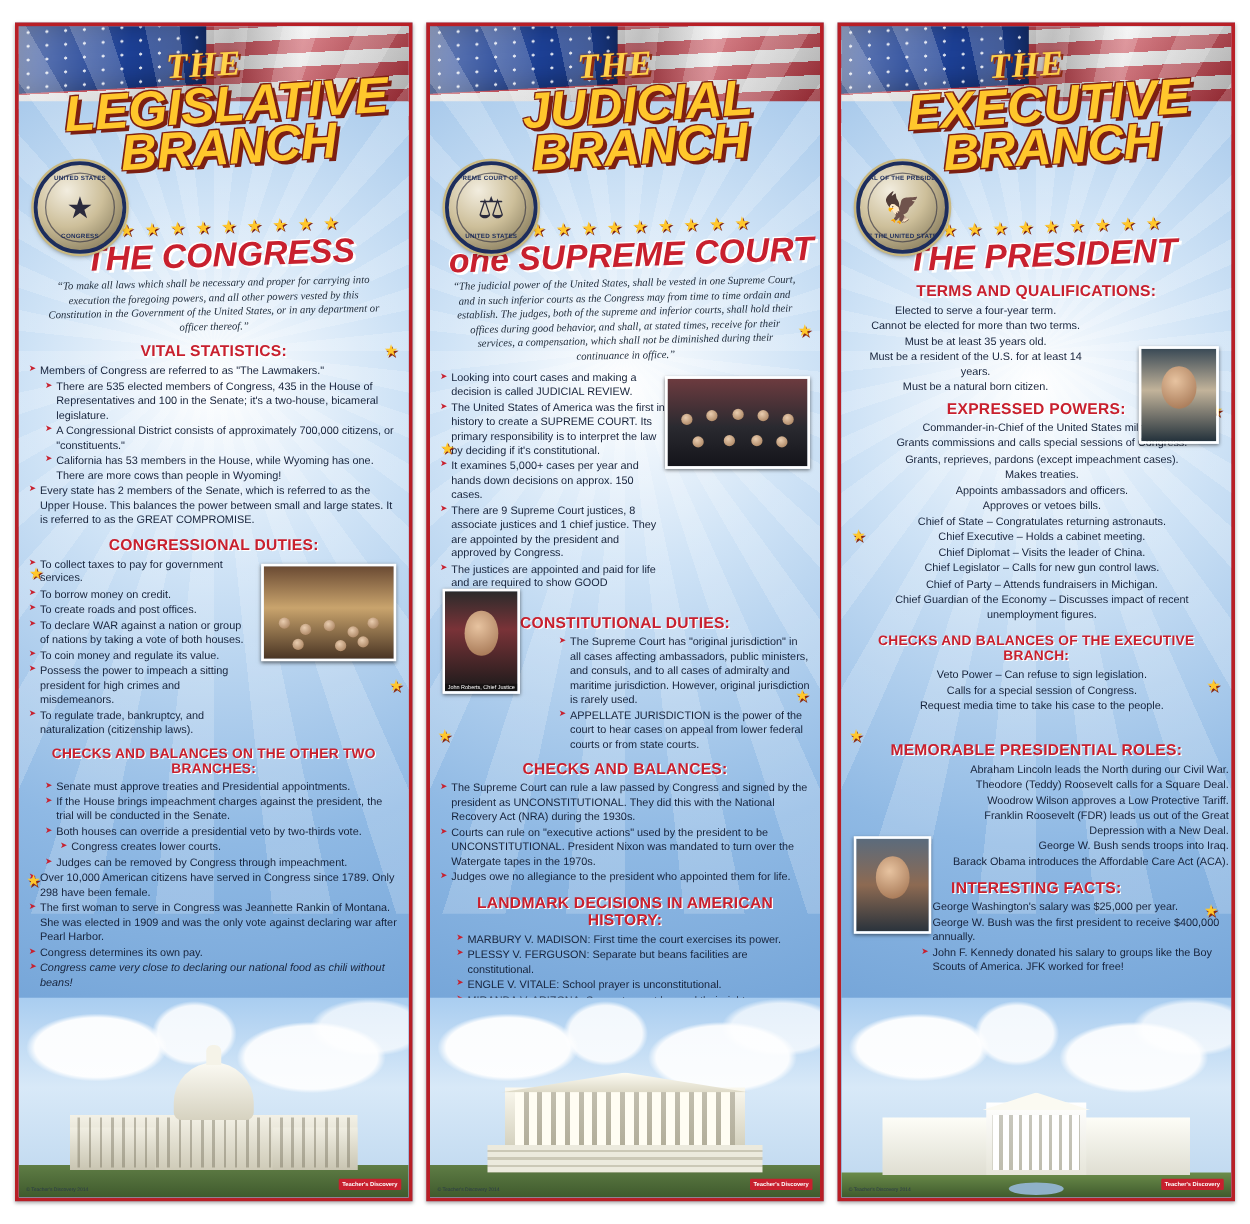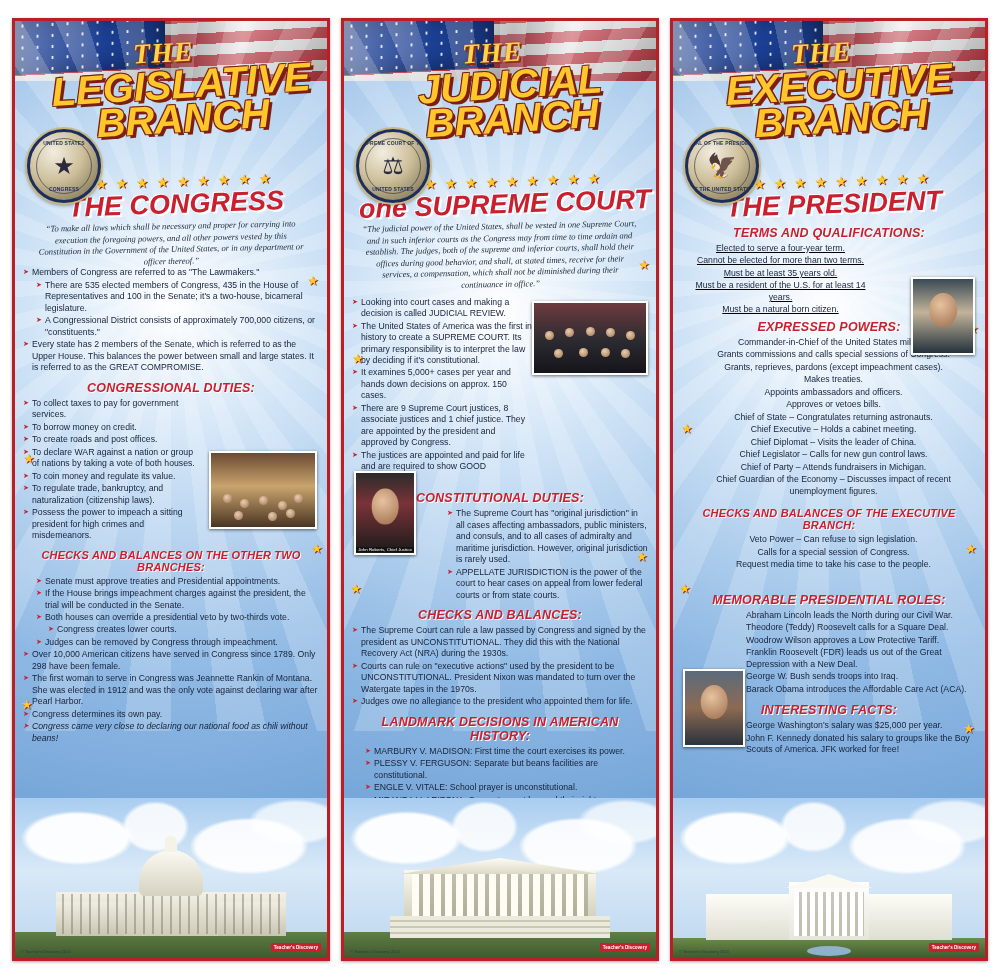--- a/index.html
+++ b/index.html
@@ -148,21 +148,21 @@
     font-style: italic;
     font-size: 8.6px; line-height: 1.35;
     color:#24303f;
     text-align:center;
     transform: rotate(-1.2deg);
   }
 
   
   .sec-head {
     font-family:"Liberation Sans", sans-serif;
-    font-weight:bold; font-style:italic;
+    font-weight:bold; 
     color:#c8202e;
     font-size: 12.5px;
     text-align:center;
     text-shadow: 1px 1px 0 #fff;
     margin: 7px 0 3px 0;
     letter-spacing:.2px;
   }
   .sec-head.small { font-size: 11px; }
   ul.pts { list-style:none; margin:0; padding:0; }
   ul.pts li {
@@ -322,50 +322,52 @@
     </div>
 
     <span class="stardeco" style="left:292px; top:252px;">★</span>
     <span class="stardeco" style="left:8px; top:430px;">★</span>
     <span class="stardeco" style="left:296px; top:520px;">★</span>
     <span class="stardeco" style="left:6px; top:676px;">★</span>
 
     <div class="content">
       <div class="quote">“To make all laws which shall be necessary and proper for carrying into execution the foregoing powers, and all other powers vested by this Constitution in the Government of the United States, or in any department or officer thereof.”</div>
 
+      <div class="sec-head">VITAL STATISTICS:</div>
       <ul class="pts">
         <li>Members of Congress are referred to as "The Lawmakers."</li>
         <li class="sub">There are 535 elected members of Congress, 435 in the House of Representatives and 100 in the Senate; it's a two-house, bicameral legislature.</li>
         <li class="sub">A Congressional District consists of approximately 700,000 citizens, or "constituents."</li>
+        <li class="sub">California has 53 members in the House, while Wyoming has one. There are more cows than people in Wyoming!</li>
         <li>Every state has 2 members of the Senate, which is referred to as the Upper House. This balances the power between small and large states. It is referred to as the GREAT COMPROMISE.</li>
       </ul>
 
       <div class="sec-head">CONGRESSIONAL DUTIES:</div>
       <ul class="pts" style="width:175px;">
         <li>To collect taxes to pay for government services.</li>
         <li>To borrow money on credit.</li>
         <li>To create roads and post offices.</li>
         <li>To declare WAR against a nation or group of nations by taking a vote of both houses.</li>
         <li>To coin money and regulate its value.</li>
+        <li>Possess the power to impeach a sitting president for high crimes and misdemeanors.</li>
         <li>To regulate trade, bankruptcy, and naturalization (citizenship laws).</li>
-        <li>Possess the power to impeach a sitting president for high crimes and misdemeanors.</li>
       </ul>
 
       <div class="sec-head small">CHECKS AND BALANCES ON THE OTHER TWO BRANCHES:</div>
       <ul class="pts">
         <li class="sub">Senate must approve treaties and Presidential appointments.</li>
         <li class="sub">If the House brings impeachment charges against the president, the trial will be conducted in the Senate.</li>
         <li class="sub">Both houses can override a presidential veto by two-thirds vote.</li>
         <li class="sub2">Congress creates lower courts.</li>
         <li class="sub">Judges can be removed by Congress through impeachment.</li>
       </ul>
 
       <ul class="pts">
         <li>Over 10,000 American citizens have served in Congress since 1789. Only 298 have been female.</li>
-        <li>The first woman to serve in Congress was Jeannette Rankin of Montana. She was elected in 1912 and was the only vote against declaring war after Pearl Harbor.</li>
+        <li>The first woman to serve in Congress was Jeannette Rankin of Montana. She was elected in 1909 and was the only vote against declaring war after Pearl Harbor.</li>
         <li>Congress determines its own pay.</li>
         <li class="italic">Congress came very close to declaring our national food as chili without beans!</li>
       </ul>
     </div>
 
     <div class="photo ph-congress" style="right:10px; top:430px; width:108px; height:78px;">
       <div class="faces">
         <span style="left:12%; top:55%;"></span>
           <span style="left:28%; top:62%;"></span>
         <span style="left:46%; top:58%;"></span>
@@ -521,21 +523,21 @@
     </div>
 
     <span class="stardeco" style="left:294px; top:300px;">★</span>
     <span class="stardeco" style="left:8px; top:400px;">★</span>
     <span class="stardeco" style="left:292px; top:520px;">★</span>
     <span class="stardeco" style="left:6px; top:560px;">★</span>
     <span class="stardeco" style="left:290px; top:700px;">★</span>
 
     <div class="content" style="padding-top:198px;">
       <div class="sec-head">TERMS AND QUALIFICATIONS:</div>
-      <ul class="pts" style="width:190px; text-align:center;text-decoration:underline;">
+      <ul class="pts" style="width:190px; text-align:center;">
         <li class="nob">Elected to serve a four-year term.</li>
         <li class="nob">Cannot be elected for more than two terms.</li>
         <li class="nob">Must be at least 35 years old.</li>
         <li class="nob">Must be a resident of the U.S. for at least 14 years.</li>
         <li class="nob">Must be a natural born citizen.</li>
       </ul>
 
       <div class="sec-head" style="margin-top:4px;">EXPRESSED POWERS:</div>
       <ul class="pts" style="text-align:center;">
         <li class="nob">Commander-in-Chief of the United States military.</li>
@@ -556,32 +558,33 @@
       </ul>
 
       <div class="sec-head small" style="margin-top:10px;">CHECKS AND BALANCES OF THE EXECUTIVE BRANCH:</div>
       <ul class="pts" style="text-align:center;">
         <li class="nob">Veto Power – Can refuse to sign legislation.</li>
         <li class="nob">Calls for a special session of Congress.</li>
         <li class="nob">Request media time to take his case to the people.</li>
       </ul>
 
       <div class="sec-head" style="margin-top:22px;">MEMORABLE PRESIDENTIAL ROLES:</div>
-      <ul class="pts" style="text-align:left; margin-left:56px; width:246px;">
+      <ul class="pts" style="text-align:right; margin-left:56px; width:246px;">
         <li class="nob">Abraham Lincoln leads the North during our Civil War.</li>
         <li class="nob">Theodore (Teddy) Roosevelt calls for a Square Deal.</li>
         <li class="nob">Woodrow Wilson approves a Low Protective Tariff.</li>
         <li class="nob">Franklin Roosevelt (FDR) leads us out of the Great Depression with a New Deal.</li>
         <li class="nob">George W. Bush sends troops into Iraq.</li>
         <li class="nob">Barack Obama introduces the Affordable Care Act (ACA).</li>
       </ul>
 
       <div class="sec-head" style="margin-top:8px;">INTERESTING FACTS:</div>
       <ul class="pts" style="margin-left:56px; width:246px;">
         <li>George Washington's salary was $25,000 per year.</li>
+        <li>George W. Bush was the first president to receive $400,000 annually.</li>
         <li>John F. Kennedy donated his salary to groups like the Boy Scouts of America. JFK worked for free!</li>
       </ul>
     </div>
 
     <div class="photo ph-washington" style="right:10px; top:256px; width:64px; height:78px;">
       <div class="face"></div>
     </div>
 
     <div class="photo ph-obama" style="left:10px; top:648px; width:62px; height:78px;">
       <div class="face"></div>

